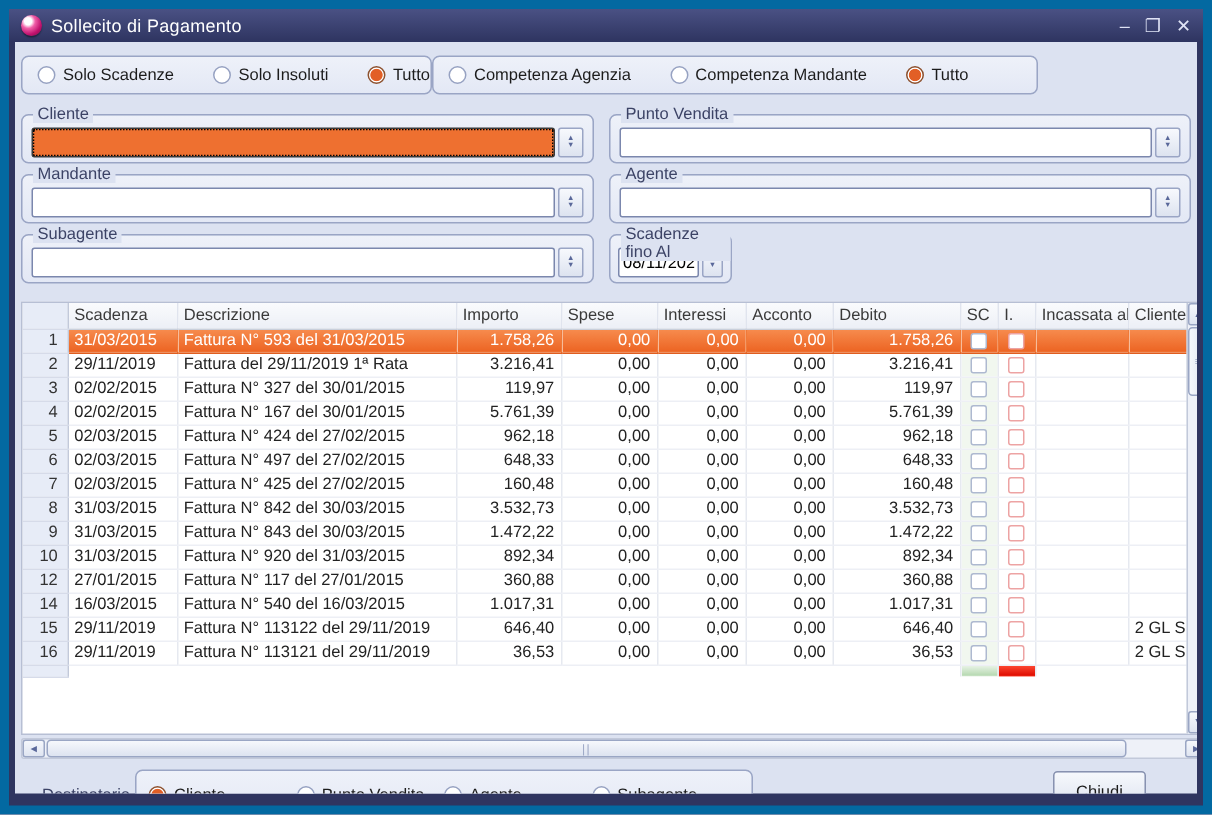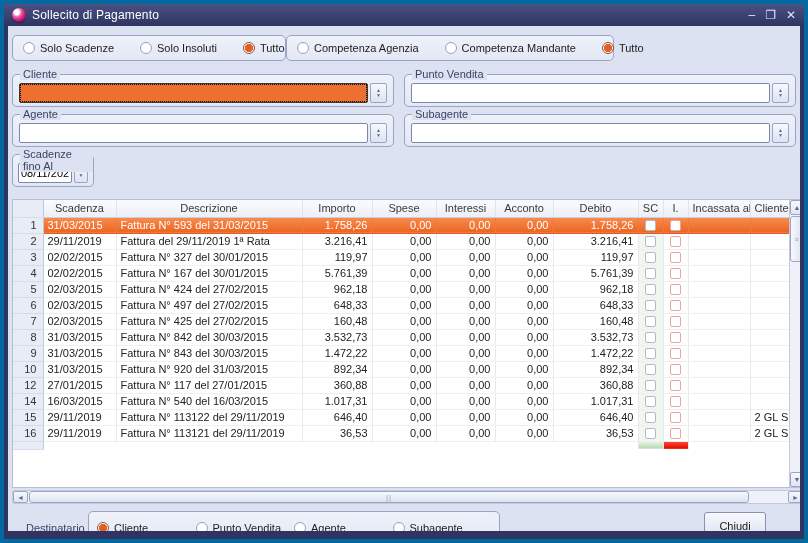--- a/index.html
+++ b/index.html
@@ -1,56 +1,56 @@
 <!DOCTYPE html>
 <html><head>
 <meta charset="utf-8">
 <style>
   html,body{margin:0;padding:0;background:#9aa3c0;font-family:"Liberation Sans",sans-serif;}
   *{box-sizing:border-box;}
   .window{width:808px;height:543px;background:#2f3560;position:relative;overflow:hidden;
-          border:4px solid #0369a1;}
+          border:6px solid #0369a1;}
   
   .titlebar{height:22px;background:linear-gradient(#4a5184,#2e3460);display:flex;align-items:center;
             padding:0 6px;color:#fff;}
   .app-icon{width:14px;height:14px;border-radius:50%;margin:0 6px 0 2px;
             background:radial-gradient(circle at 34% 30%, #ffffff 0 18%, #f05ea8 35%, #c0126e 65%, #6e0a42 100%);
             box-shadow:0 1px 1px rgba(0,0,0,.4);}
   .title-text{font-size:12px;letter-spacing:.2px;flex:1;}
   .win-controls{display:flex;gap:10px;font-size:12px;color:#dfe3f5;margin-right:2px;}
   .win-controls span{cursor:default;line-height:12px;}
   
   .body{position:absolute;left:4px;right:4px;top:22px;bottom:8px;background:#dce2f1;padding:4px 4px 0 4px;overflow:hidden;}
   
   .gb{position:relative;border:1px solid #9aa5c5;border-radius:5px;background:linear-gradient(#eef1f9,#e3e8f5);}
   .gb-label{position:absolute;top:-7px;left:7px;background:#dce2f1;padding:0 3px;font-size:11px;color:#3c4366;line-height:12px;}
   
   .top-row{display:flex;margin:5px 0 0 0;}
   .gb-filters1{width:274px;height:26px;}
-  .gb-filters2{width:328px;height:26px;}
+  .gb-filters2{width:404px;height:26px;}
   .radio-row{display:flex;align-items:center;height:100%;padding:0 10px;gap:26px;}
   .radio-item{display:flex;align-items:center;gap:5px;font-size:11px;color:#1c1c1c;white-space:nowrap;}
   .rb{width:12px;height:12px;border-radius:50%;border:1px solid #97a2c2;background:#fff;flex:0 0 auto;}
   .radio-item.on .rb{border-color:#8d5230;background:radial-gradient(circle,#e4piece 0,#fff 0);
                      background:radial-gradient(circle,#e25f26 0 54%,#ffffff 62% 100%);}
   
   .fields{display:grid;grid-template-columns:382px 1fr;column-gap:10px;row-gap:7px;margin-top:13px;}
   .gb-field{height:33px;padding:8px 6px 0 6px;}
   .field-inner{display:flex;align-items:center;gap:2px;}
   .tx{height:20px;border:1px solid #7b87ad;background:#fff;flex:1;font:11px "Liberation Sans",sans-serif;padding:0 4px;border-radius:2px;}
   .tx.hl{background:#ee7030;outline:1px dotted #000;outline-offset:-2px;border-color:#3a3a3a;}
   .spin{width:17px;height:20px;border:1px solid #9aa5c5;border-radius:2px;background:linear-gradient(#f7f9fd,#dde3f0);
         display:flex;flex-direction:column;align-items:center;justify-content:center;color:#5a689a;font-size:5px;line-height:5px;cursor:default;}
   .gb-date{width:82px;height:33px;padding:8px 5px 0 5px;}
   .date-inner{display:flex;align-items:center;gap:2px;}
   .tx-date{width:54px;height:20px;border:1px solid #7b87ad;background:#fff;font:11px "Liberation Sans",sans-serif;padding:0 2px;border-radius:2px;}
   
   .table-zone{position:relative;margin-top:12px;width:792px;height:289px;background:#fff;border:1px solid #b7bfd4;}
   table.grid{border-collapse:collapse;table-layout:fixed;width:777px;font-size:11px;color:#222;}
-  .grid th{height:17px;font-weight:normal;text-align:center;padding:0 4px;color:#3a3a3a;
+  .grid th{height:17px;font-weight:normal;text-align:left;padding:0 4px;color:#3a3a3a;
            background:linear-gradient(#fafbfd,#eceff6);border-bottom:1px solid #c9cfdb;border-right:1px solid #e0e4ee;white-space:nowrap;overflow:hidden;}
   .grid th.num-h{}
   .grid td{height:16px;padding:0 4px;border-right:1px solid #e6e9f0;border-bottom:1px solid #edeff5;white-space:nowrap;overflow:hidden;}
   .grid td.gut, .grid th.gut{background:#e7ecf7;border-right:1px solid #c2c9da;border-bottom:1px solid #d6dbe9;text-align:right;color:#333;padding-right:6px;}
   .grid td.num{text-align:right;}
   .grid td.sc{background:#f1f7ef;padding:0;text-align:center;}
   .grid td.i{padding:0;text-align:center;}
   .cb{display:inline-block;width:11px;height:11px;background:#fff;border-radius:2px;vertical-align:middle;}
   .cb.sc{border:1px solid #aeb9d0;}
   .cb.i{border:1px solid #eda3a3;}
@@ -142,20 +142,30 @@
         <div class="field-inner">
           <input class="tx hl" value="" style="">
           <span class="spin">
               <span>▲</span>
               <span>▼</span>
             </span>
         </div>
       </div>
       <div class="gb gb-field">
         <span class="gb-label">Punto Vendita</span>
+        <div class="field-inner">
+          <input class="tx" value="" style="">
+          <span class="spin">
+              <span>▲</span>
+              <span>▼</span>
+            </span>
+        </div>
+      </div>
+      <div class="gb gb-field">
+        <span class="gb-label">Mandante</span>
         <div class="field-inner">
           <input class="tx" value="" style="">
           <span class="spin">
               <span>▲</span>
               <span>▼</span>
             </span>
         </div>
       </div>
       <div class="gb gb-field">
         <span class="gb-label">Agente</span>

